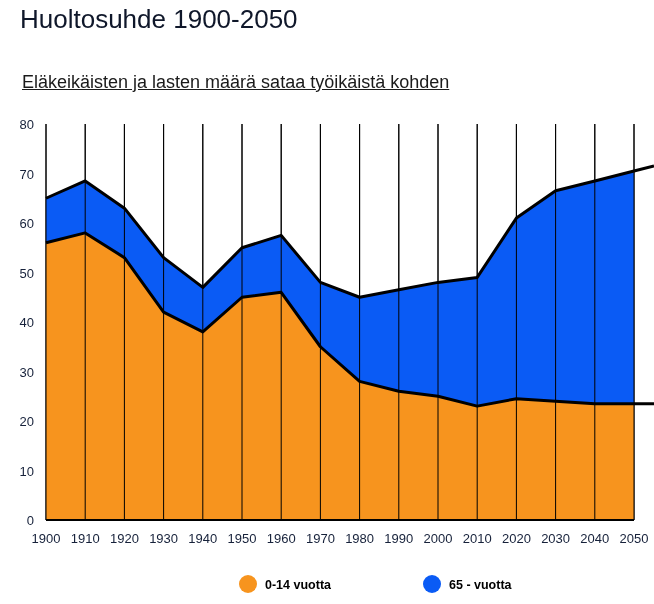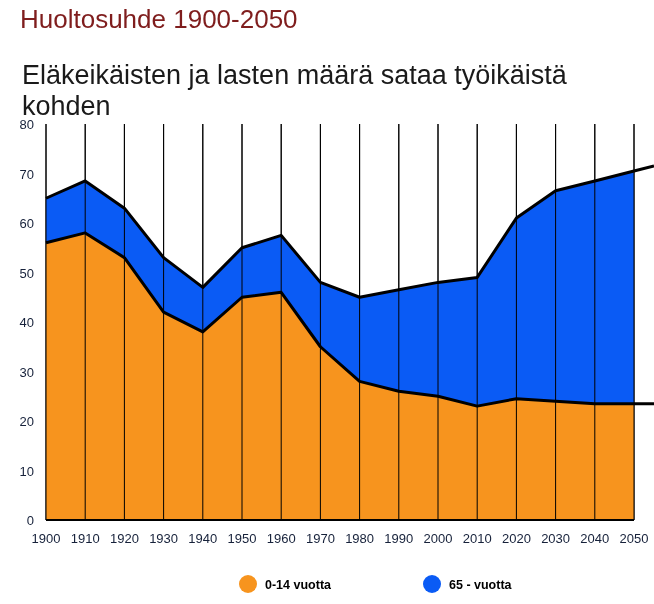--- a/index.html
+++ b/index.html
@@ -3,25 +3,25 @@
 <meta charset="utf-8">
 <style>
   html,body{margin:0;padding:0;}
   body{
     width:654px;height:604px;background:#ffffff;
     font-family:"Liberation Sans", sans-serif;
     color:#111111;overflow:hidden;position:relative;
   }
   #title{
     position:absolute;left:20px;top:4px;
-    font-size:26px;font-weight:400;color:#7f1d1d;letter-spacing:0px;text-align:right;
+    font-size:26px;font-weight:400;color:#0f172a;letter-spacing:0px;text-align:right;
   }
   #subtitle{
-    position:absolute;left:22px;top:60px;
-    font-size:27px;font-weight:400;color:#1a1a1a;
+    position:absolute;left:22px;top:72px;
+    font-size:18px;font-weight:400;color:#1a1a1a;text-decoration:underline;
   }
   #plotwrap{
     position:absolute;left:0;top:0;width:654px;height:604px;
   }
   svg{display:block;}
   .ytick{font-size:13px;fill:#16213a;font-family:"Liberation Sans",sans-serif;}
   .xtick{font-size:13px;fill:#16213a;font-family:"Liberation Sans",sans-serif;}
   .legend-label{
     font-size:12.5px;font-weight:bold;fill:#000000;
     font-family:"Liberation Sans",sans-serif;

